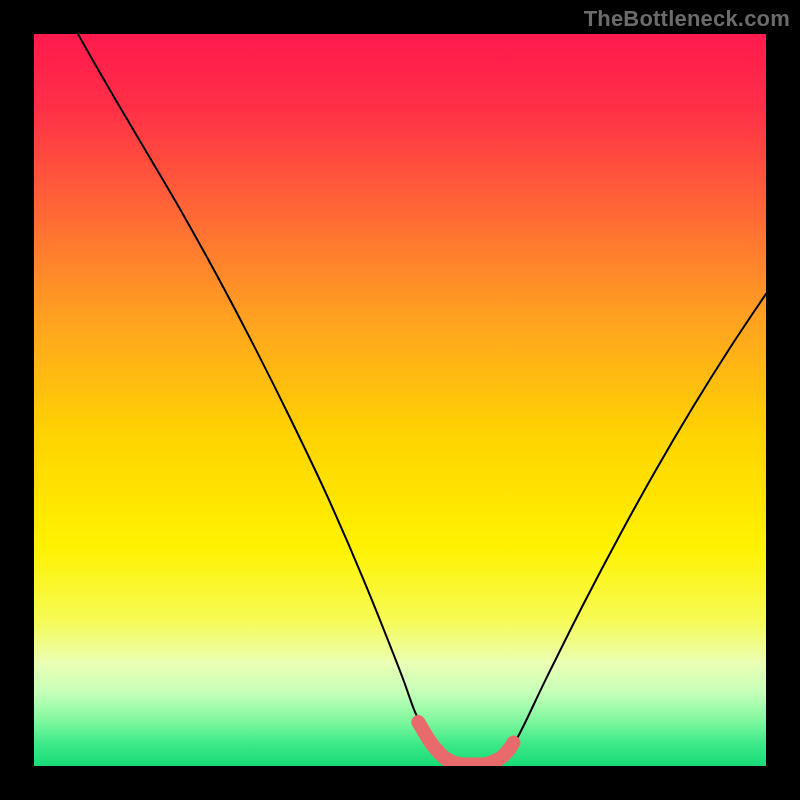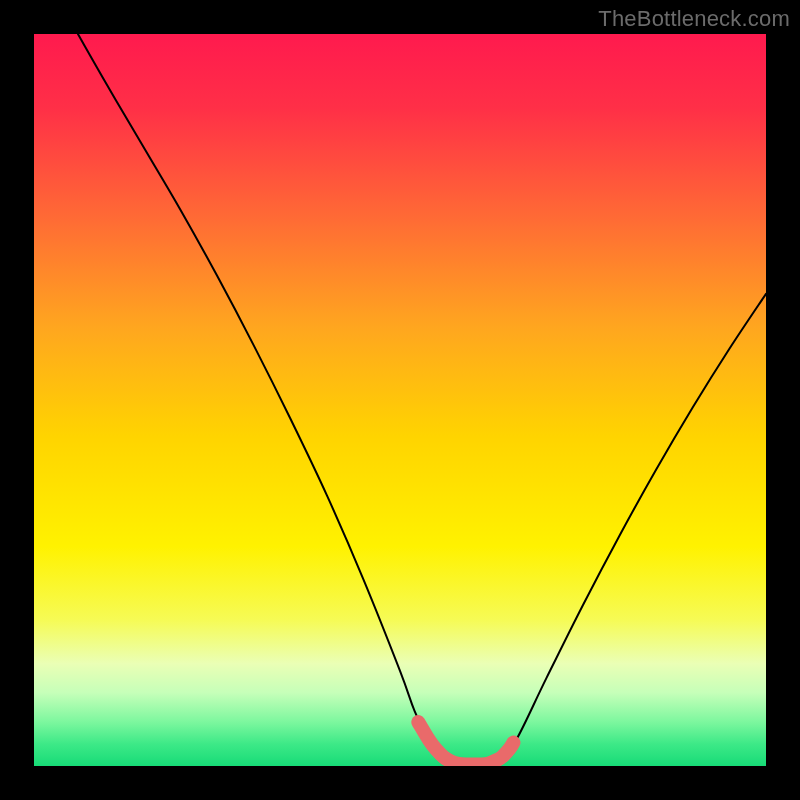--- a/index.html
+++ b/index.html
@@ -25,21 +25,21 @@
     width: 732px;
     height: 732px;
     overflow: hidden;
   }
   .watermark {
     position: absolute;
     top: 6px;
     right: 10px;
     font-family: Arial, Helvetica, sans-serif;
     font-size: 22px;
-    font-weight: 400;
+    font-weight: 700;
     color: #6b6b6b;
     letter-spacing: 0.2px;
   }
   svg { display: block; }
 </style>
 </head>
 <body>
 
 <div class="frame">
   <div class="plot">

